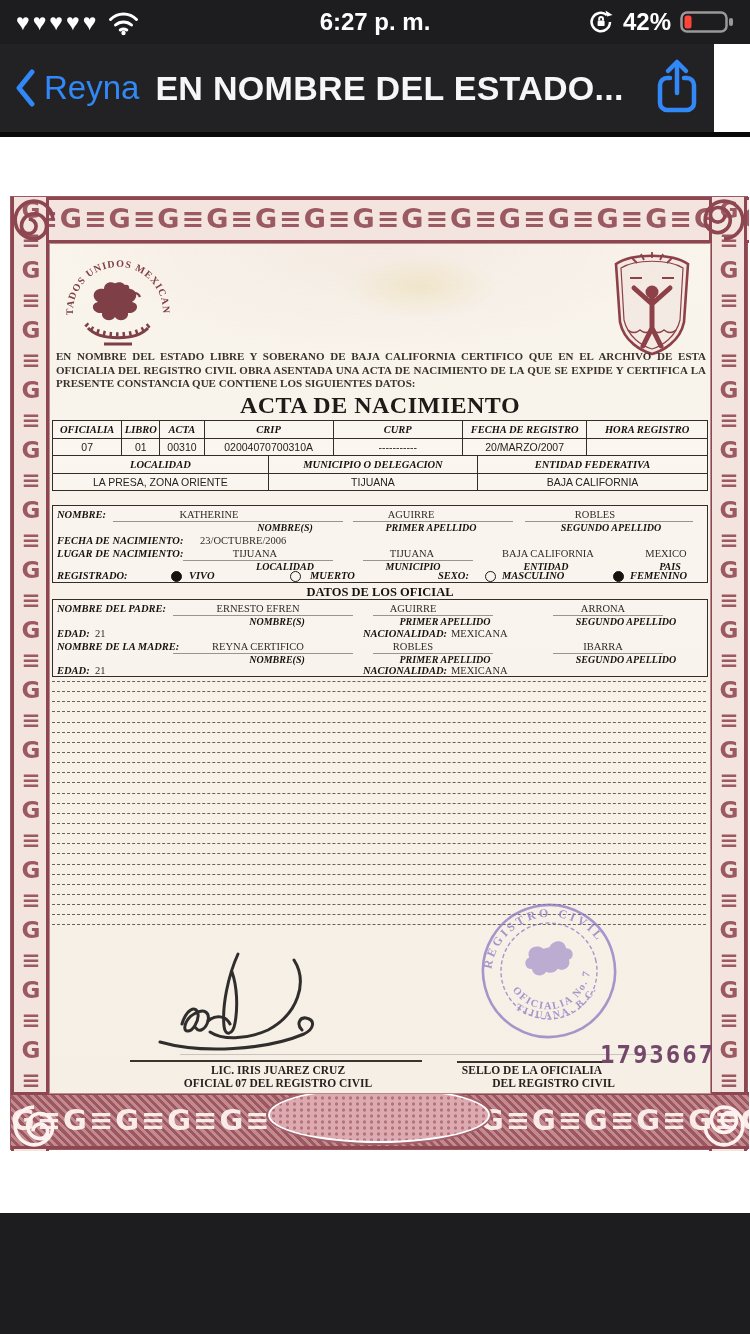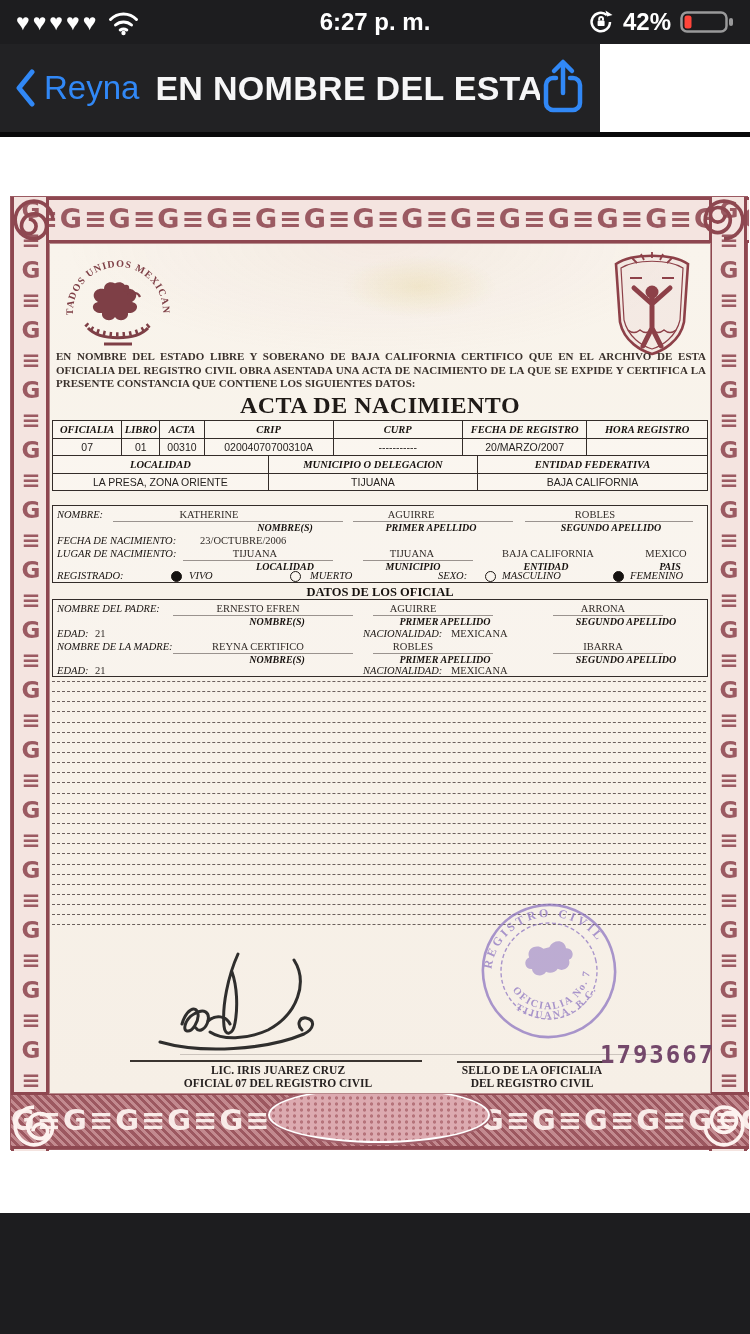--- a/index.html
+++ b/index.html
@@ -7,21 +7,21 @@
           font-family:"Liberation Sans","DejaVu Sans",sans-serif;}
 
   
   .statusbar{position:absolute;left:0;top:0;width:750px;height:44px;background:#1d1d1f;
              display:flex;align-items:center;padding:0 16px;box-sizing:border-box;color:#fff;}
   .hearts{font-size:23px;letter-spacing:3px;color:#fff;line-height:44px;}
   .wifi{margin-left:8px;margin-top:2px;}
   .sb-time{position:absolute;left:0;right:0;text-align:center;font-size:24px;font-weight:700;color:#fff;}
   .sb-right{margin-left:auto;display:flex;align-items:center;gap:9px;z-index:2;}
   .sb-pct{font-size:24px;font-weight:600;color:#fff;}
-  .navbar{position:absolute;left:0;top:44px;width:600px;height:88px;background:#222224;
+  .navbar{position:absolute;left:0;top:44px;width:714px;height:88px;background:#222224;
           display:flex;align-items:center;padding:0 14px;box-sizing:border-box;}
   .navdivider{position:absolute;left:0;top:132px;width:750px;height:5px;background:#09090a;}
   .back-btn{display:flex;align-items:center;gap:8px;cursor:pointer;}
   .back-label{color:#3188f6;font-size:33px;}
   .nav-title{color:#f6f6f7;font-size:34px;font-weight:700;margin-left:16px;white-space:nowrap;
              overflow:hidden;max-width:470px;letter-spacing:.3px;}
   .share-btn{margin-left:auto;cursor:pointer;}
   .bottombar{position:absolute;left:0;top:1213px;width:750px;height:121px;background:#1d1d1f;}
 
   
@@ -68,41 +68,41 @@
   .cell:nth-last-child(-n+1){border-right:none;}
   .hdr{height:17px;font-style:italic;font-weight:700;font-size:10.5px;color:#17120f;}
   .val{height:16px;font-family:"Liberation Sans","DejaVu Sans",sans-serif;font-size:10.5px;color:#262220;}
   .t1 .cell:nth-child(7),.t1 .cell:nth-child(14),.t2 .cell:nth-child(3),.t2 .cell:nth-child(6){border-right:none;}
   .t1 .cell:nth-child(n+8),.t2 .cell:nth-child(n+4){border-bottom:none;}
 
   .sec-title{left:0;width:100%;text-align:center;font-size:12.5px;font-weight:700;color:#17120f;}
   .databox{left:2px;width:656px;height:78px;border:1.6px solid #332c29;box-sizing:border-box;
            background:rgba(255,255,255,.2);}
   .databox span{position:absolute;white-space:nowrap;}
-  .lbl{font-style:italic;font-weight:400;font-size:10.5px;color:#17120f;}
+  .lbl{font-style:italic;font-weight:700;font-size:10.5px;color:#17120f;}
   .cap{font-style:italic;font-weight:700;font-size:10px;color:#17120f;transform:translateX(-50%);}
   .v{font-size:10.5px;color:#322c28;transform:translateX(-50%);}
   .vl{font-size:10.5px;color:#322c28;}
   .uline{position:absolute;height:0;border-top:1px solid rgba(60,50,48,.5);}
   .radio{position:absolute;width:11px;height:11px;border:1.6px solid #1c1714;border-radius:50%;box-sizing:border-box;}
   .radio.filled{background:#151210;}
 
   .dots{left:2px;top:437px;width:654px;height:248px;overflow:hidden;}
   .dotrow{height:9.15px;border-top:1.7px dashed rgba(72,60,58,.8);}
 
   .certif{left:2px;top:691px;width:582px;font-family:"Liberation Sans","DejaVu Sans",sans-serif;
           font-size:9.8px;line-height:12.6px;color:#3d3835;font-weight:600;}
   .faintline{left:130px;top:810px;width:480px;height:0;border-top:1px solid rgba(50,40,40,.22);}
   .sigline{height:0;border-top:2px solid #3a3430;}
   .s1{left:80px;top:816px;width:292px;}
   .s2{left:407px;top:817px;width:150px;}
   .off-name{left:97px;width:262px;top:820px;text-align:center;font-size:11.5px;font-weight:700;color:#262120;}
   .off-title{left:97px;width:262px;top:833px;text-align:center;font-size:11.5px;font-weight:700;color:#262120;}
   .sello1{left:399px;width:166px;top:820px;text-align:center;font-size:11.5px;font-weight:700;color:#262120;}
-  .sello2{left:399px;width:166px;top:833px;text-align:center;font-size:11.5px;font-weight:700;color:#262120;}
+  .sello2{left:399px;width:166px;top:833px;text-align:right;font-size:11.5px;font-weight:700;color:#262120;}
   .folio{left:550px;top:797px;font-family:"DejaVu Sans Mono",monospace;font-size:24px;font-weight:600;
          letter-spacing:2px;color:#74486b;}
   .stamp{left:424px;top:652px;}
   .sig{left:92px;top:700px;}
 </style>
 </head>
 <body>
 
 <div class="screen">
 

